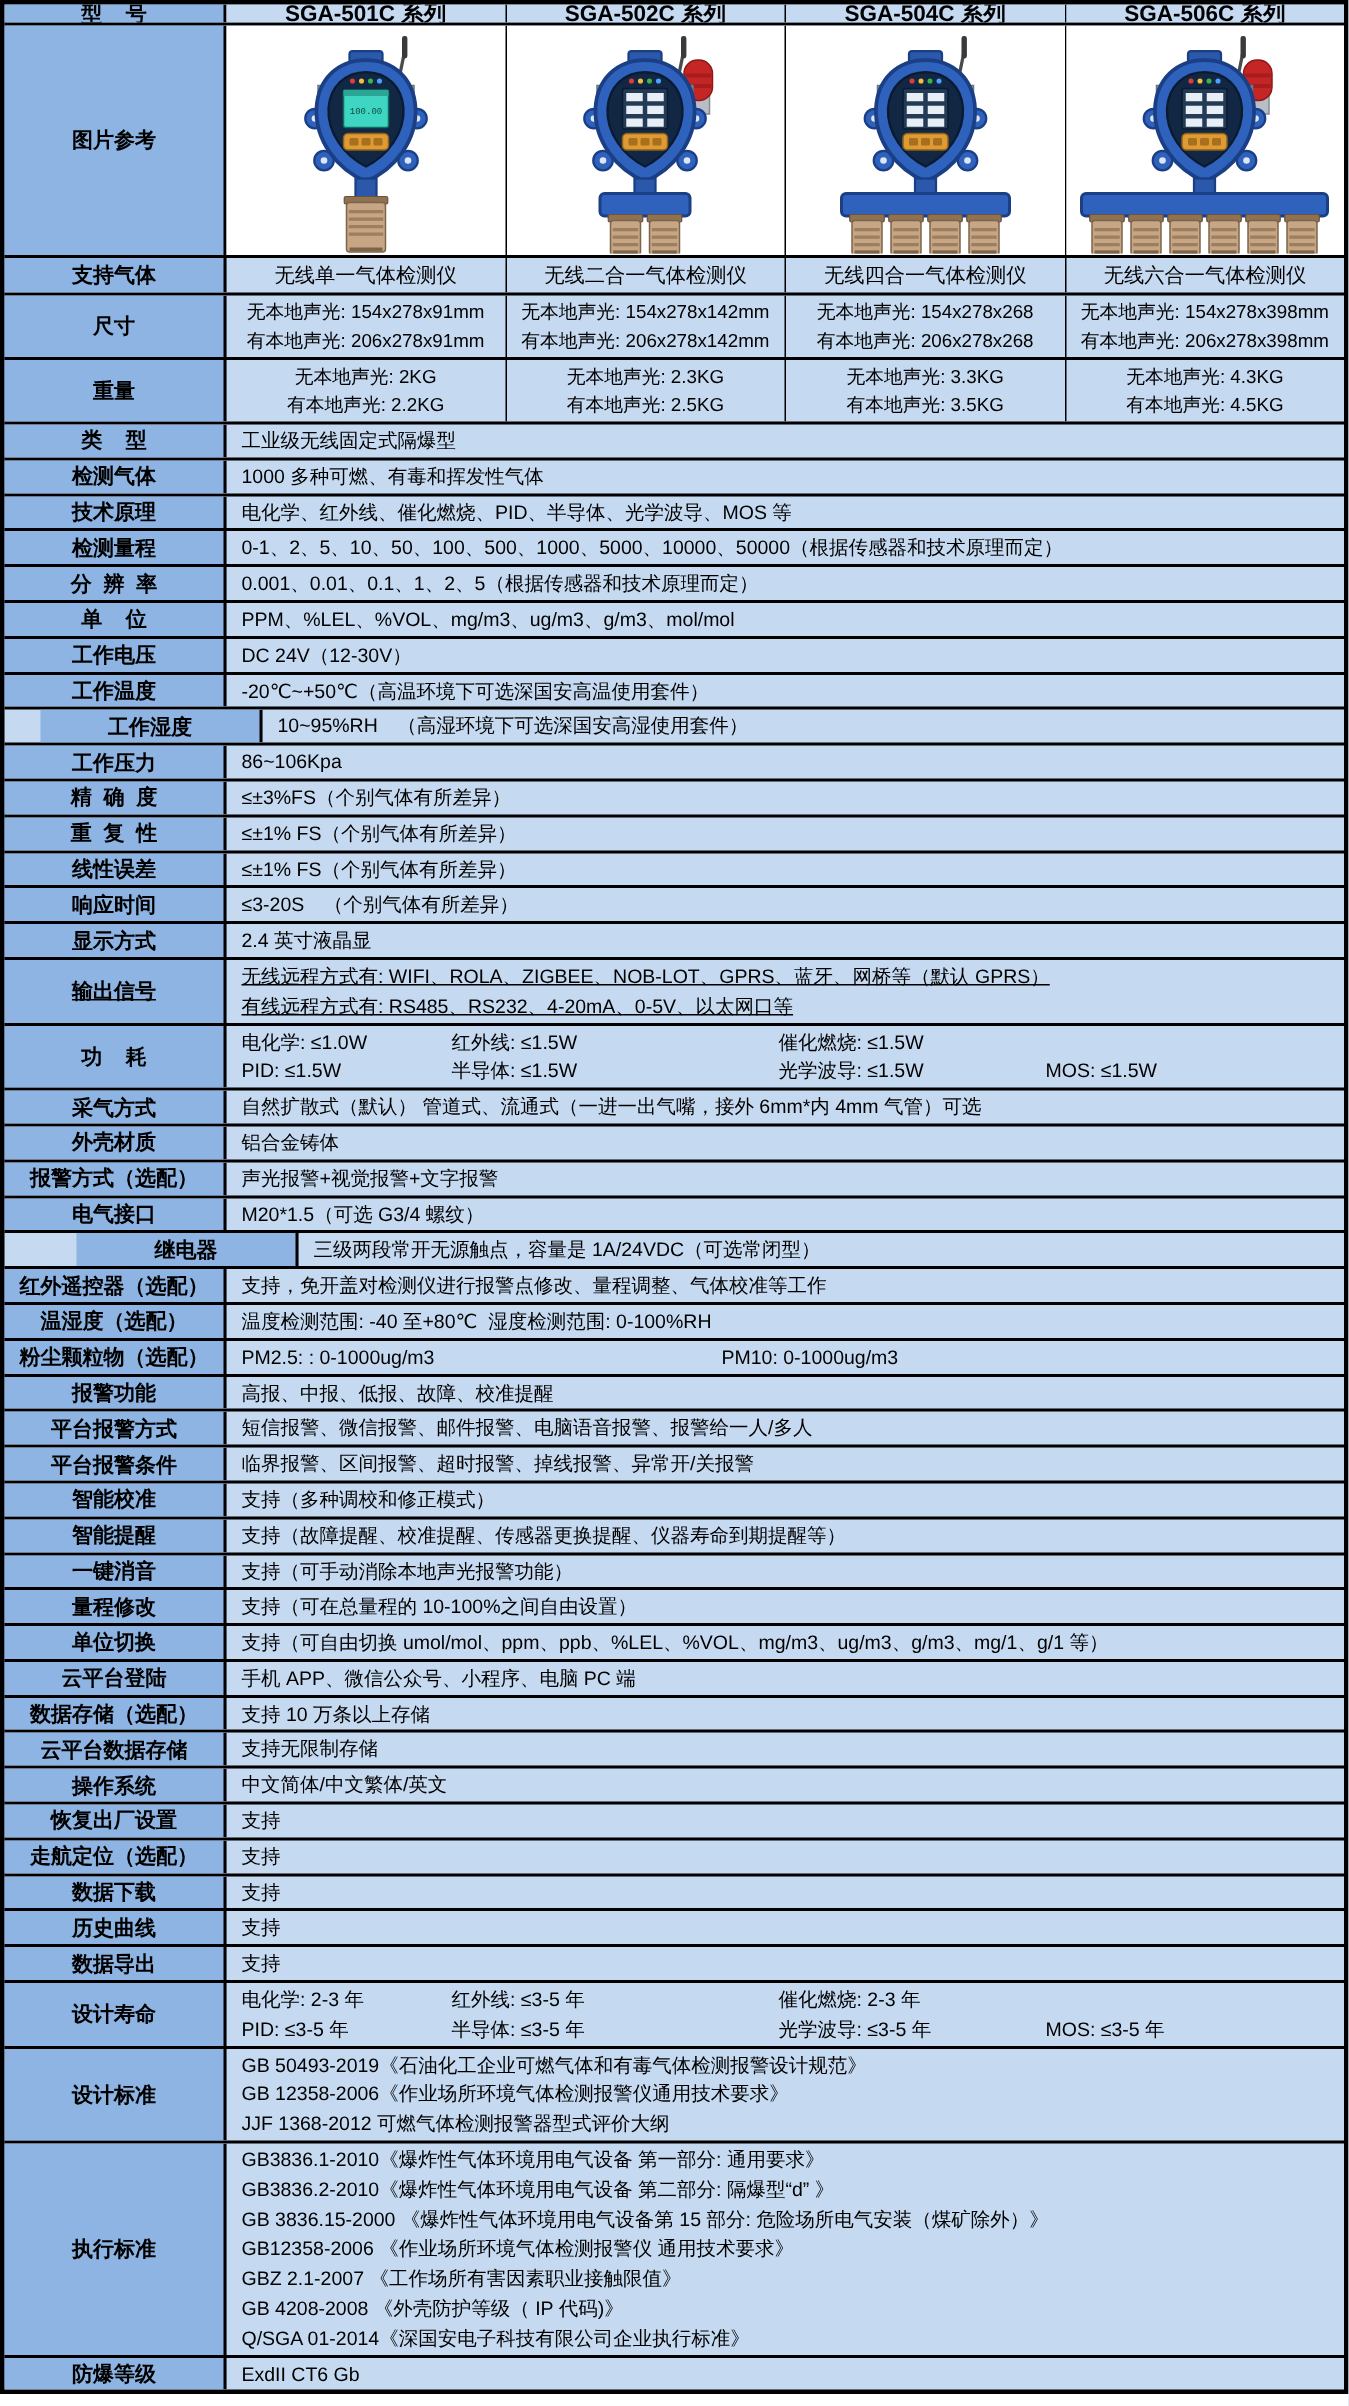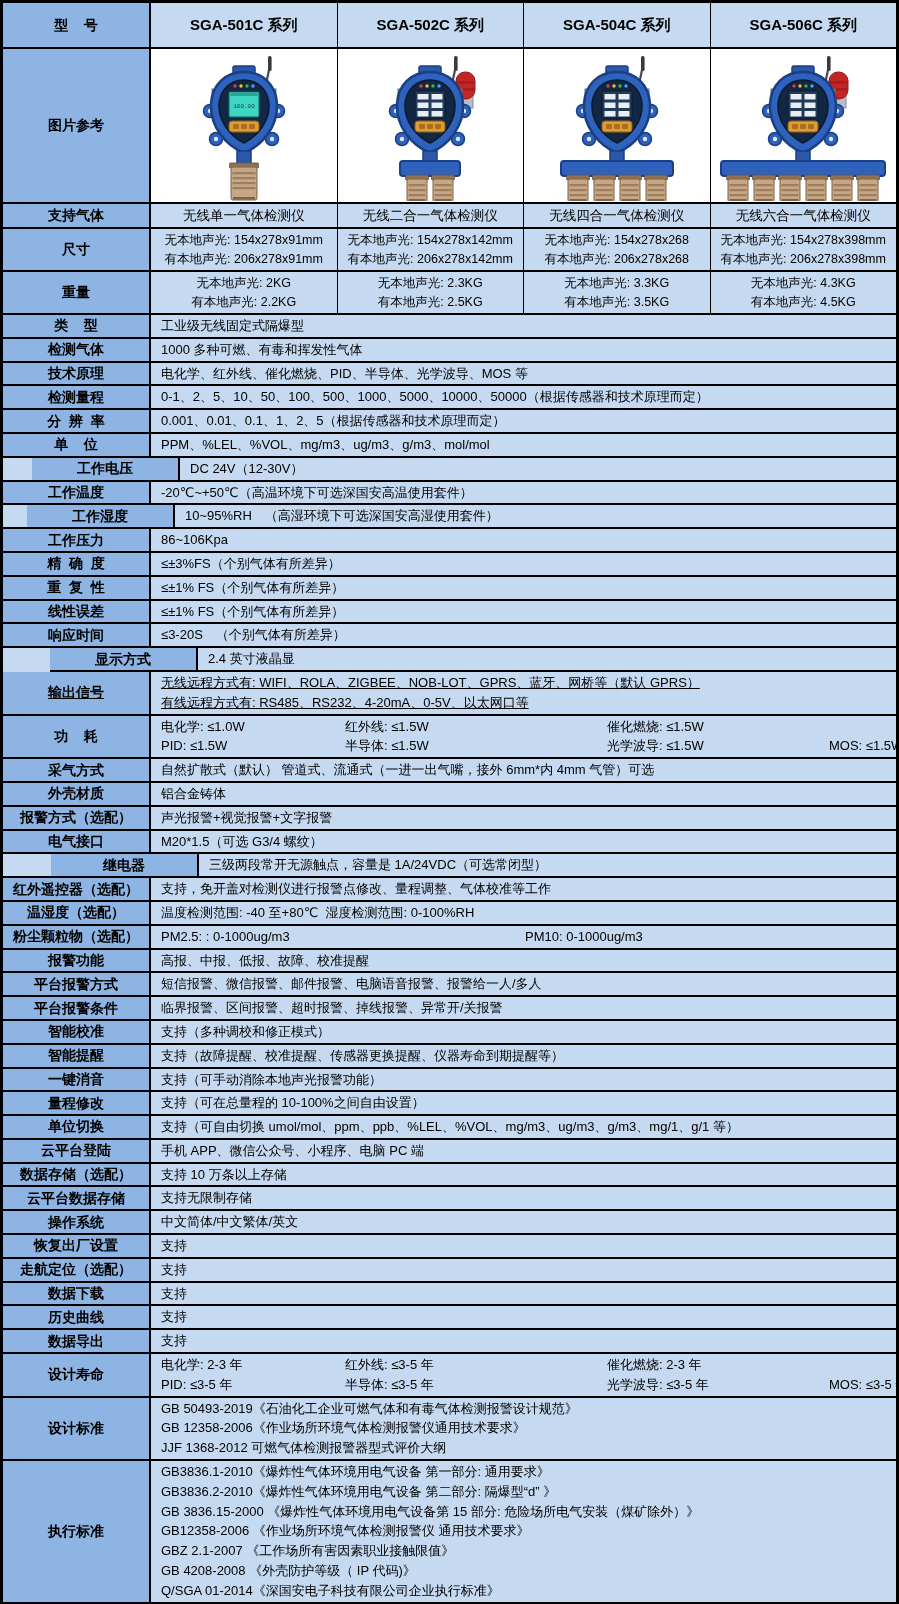--- a/index.html
+++ b/index.html
@@ -4,32 +4,32 @@
 <style>
   html,body{margin:0;padding:0;background:#fff;}
   body{width:899px;font-family:"Liberation Sans","DejaVu Sans",sans-serif;color:#000;}
   .spec-table{width:899px;box-sizing:border-box;border:3px solid #000;background:#c5d9f1;}
   .row{display:flex;border-bottom:2px solid #000;box-sizing:border-box;align-items:stretch;overflow:hidden;}
   .row:last-child{border-bottom:none;}
   .label-cell{width:148px;min-width:148px;background:#8db4e2;border-right:2px solid #000;display:flex;align-items:center;justify-content:center;font-weight:bold;font-size:14px;text-align:center;white-space:pre;box-sizing:border-box;line-height:17px;padding:0 2px;}
   .value-wrap{flex:1;display:flex;min-width:0;}
   .model-cell{flex:1;border-right:1px solid #000;display:flex;flex-direction:column;align-items:center;justify-content:center;box-sizing:border-box;min-width:0;}
   .model-cell:last-child{border-right:none;}
-  .header-row{height:46px;}
+  .header-row{height:14px;}
   .header-row .model-cell{font-weight:bold;font-size:15px;background:#c5d9f1;}
   .img-row{height:155px;}
   .img-row .model-cell{background:#ffffff;}
   .gas-row{height:25px;}
   .gas-row .model-cell{font-size:13.5px;}
   .two-line-row{height:43px;}
   .two-line-row .model-cell{font-size:12.5px;}
   .two-line-row .model-cell div{line-height:19px;white-space:pre;}
   .full-value{flex:1;display:flex;flex-direction:column;justify-content:center;padding:1px 10px;font-size:13px;box-sizing:border-box;min-width:0;}
   .full-value .line{line-height:19.8px;white-space:pre-wrap;}
-  .seg-line{display:flex;line-height:19.8px;gap:44px;}
+  .seg-line{display:flex;line-height:19.8px;}
   .seg-line span{white-space:pre;}
   .seg4 span:nth-child(1){width:140px;min-width:140px;}
   .seg4 span:nth-child(2){width:218px;min-width:218px;}
   .seg4 span:nth-child(3){width:178px;min-width:178px;}
   .seg2 span:nth-child(1){width:320px;min-width:320px;}
   svg{display:block;}
 </style>
 </head>
 <body>
 
@@ -373,21 +373,21 @@
         <div class="full-value">
           <div class="line">0.001、0.01、0.1、1、2、5（根据传感器和技术原理而定）</div>
         </div>
       </div>
       <div class="row" style="min-height: 21.8px;">
         <div class="label-cell">单    位</div>
         <div class="full-value">
           <div class="line">PPM、%LEL、%VOL、mg/m3、ug/m3、g/m3、mol/mol</div>
         </div>
       </div>
-      <div class="row" style="min-height: 21.8px; padding-left: 29px;">
+      <div class="row" style="min-height: 21.8px;">
         <div class="label-cell">工作电压</div>
         <div class="full-value">
           <div class="line">DC 24V（12-30V）</div>
         </div>
       </div>
       <div class="row" style="min-height: 21.8px;">
         <div class="label-cell">工作温度</div>
         <div class="full-value">
           <div class="line">-20℃~+50℃（高温环境下可选深国安高温使用套件）</div>
         </div>
@@ -421,21 +421,21 @@
         <div class="full-value">
           <div class="line">≤±1% FS（个别气体有所差异）</div>
         </div>
       </div>
       <div class="row" style="min-height: 21.8px;">
         <div class="label-cell">响应时间</div>
         <div class="full-value">
           <div class="line">≤3-20S　（个别气体有所差异）</div>
         </div>
       </div>
-      <div class="row" style="min-height: 21.8px; margin-left: 47px;">
+      <div class="row" style="min-height: 21.8px;">
         <div class="label-cell">显示方式</div>
         <div class="full-value">
           <div class="line">2.4 英寸液晶显</div>
         </div>
       </div>
       <div class="row" style="min-height: 41.6px; text-decoration: underline;">
         <div class="label-cell">输出信号</div>
         <div class="full-value">
           <div class="line">无线远程方式有: WIFI、ROLA、ZIGBEE、NOB-LOT、GPRS、蓝牙、网桥等（默认 GPRS）</div>
           <div class="line">有线远程方式有: RS485、RS232、4-20mA、0-5V、以太网口等</div>

